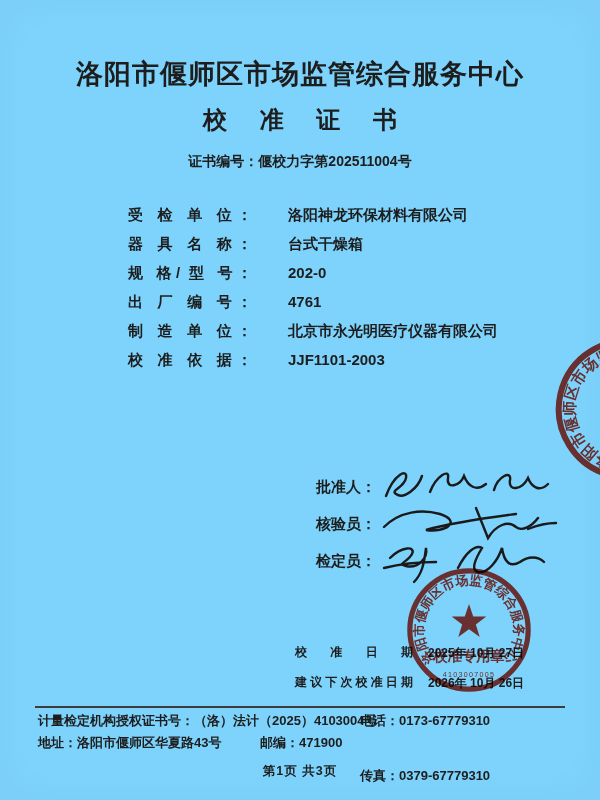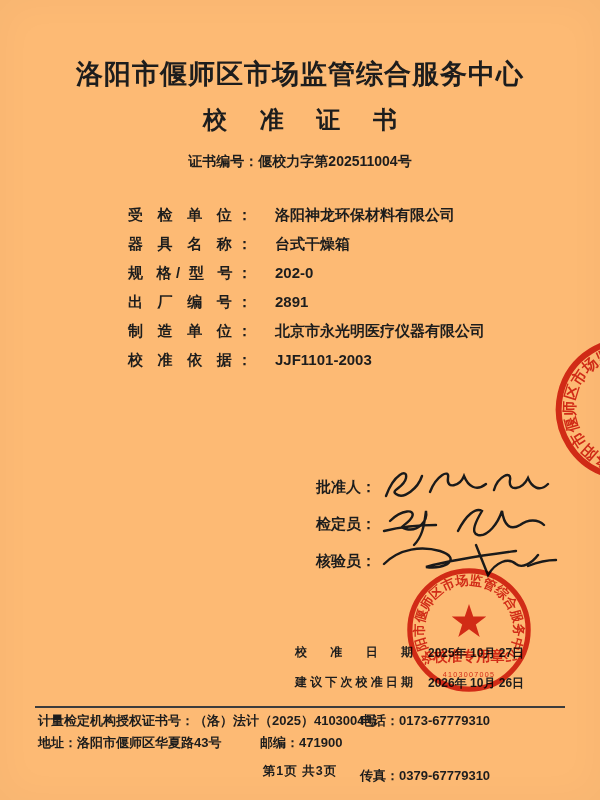--- a/index.html
+++ b/index.html
@@ -1,18 +1,18 @@
 <!DOCTYPE html>
 <html><head>
 <meta charset="utf-8">
 <style>
   html,body{margin:0;padding:0;background:#ffffff;}
   .page{
     position:relative;width:600px;height:800px;overflow:hidden;
-    background:#fdba74;color:#1d1d1d;
+    background:#7dd3fc;color:#1d1d1d;
     font-family:"Liberation Sans",sans-serif;
     box-shadow:inset 0 0 40px rgba(0,0,0,0.03);
   }
   .org-title{
     position:absolute;top:56px;left:0;width:100%;text-align:center;
     font-size:27px;font-weight:700;letter-spacing:1px;white-space:nowrap;
   }
   .doc-title{
     position:absolute;top:104px;left:0;width:100%;text-align:center;
     font-size:24px;font-weight:700;letter-spacing:13px;text-indent:13px;
@@ -22,21 +22,21 @@
     position:absolute;top:153px;left:0;width:100%;text-align:center;
     font-size:14px;font-weight:700;
   }
   .fields{position:absolute;top:200px;left:128px;}
   .f-row{height:29px;line-height:29px;white-space:nowrap;}
   .f-label{
     display:inline-block;width:124px;vertical-align:top;
     text-align:justify;text-align-last:justify;-moz-text-align-last:justify;
     font-size:15px;font-weight:700;white-space:normal;
   }
-  .f-value{margin-left:23px;font-size:15px;font-weight:700;}
+  .f-value{margin-left:36px;font-size:15px;font-weight:700;}
   .sigs{position:absolute;top:470px;left:316px;font-family:Liberation Mono, monospace;}
   .sig-row{position:relative;height:37px;line-height:37px;white-space:nowrap;}
   .sig-label{font-size:15px;font-weight:700;}
   .sig-ink{position:absolute;left:64px;top:-6px;}
   .dates{position:absolute;top:637px;left:295px;}
   .d-row{height:30px;line-height:30px;white-space:nowrap;}
   .d-label{
     display:inline-block;width:118px;vertical-align:top;
     text-align:justify;text-align-last:justify;-moz-text-align-last:justify;
     font-size:12px;font-weight:700;white-space:normal;
@@ -78,21 +78,21 @@
     <div class="f-row">
       <span class="f-label">受 检 单 位：</span><span class="f-value">洛阳神龙环保材料有限公司</span>
     </div>
     <div class="f-row">
       <span class="f-label">器 具 名 称：</span><span class="f-value">台式干燥箱</span>
     </div>
     <div class="f-row">
       <span class="f-label">规 格/ 型 号：</span><span class="f-value">202-0</span>
     </div>
     <div class="f-row">
-      <span class="f-label">出 厂 编 号：</span><span class="f-value">2891</span>
+      <span class="f-label">出 厂 编 号：</span><span class="f-value">4761</span>
     </div>
     <div class="f-row">
       <span class="f-label">制 造 单 位：</span><span class="f-value">北京市永光明医疗仪器有限公司</span>
     </div>
     <div class="f-row">
       <span class="f-label">校 准 依 据：</span><span class="f-value">JJF1101-2003</span>
     </div>
   </div>
 
   <div class="sigs">
@@ -100,36 +100,36 @@
       <span class="sig-label">批准人：</span>
       <svg class="sig-ink" width="175" height="48" viewBox="0 0 175 48">
         <g fill="none" stroke="#1a1a1a" stroke-width="2.4" stroke-linecap="round">
           <path d="M6,32 C14,10 28,4 26,14 C24,24 10,26 16,30 C24,36 38,24 42,12"></path>
           <path d="M50,28 C56,12 70,4 68,14 C66,26 80,22 84,12 C88,22 96,28 106,20"></path>
           <path d="M114,26 C118,12 132,6 130,16 C128,28 142,26 148,14 C152,24 160,28 168,20"></path>
         </g>
       </svg>
     </div>
     <div class="sig-row">
+      <span class="sig-label">核验员：</span>
+      <svg class="sig-ink" width="185" height="48" viewBox="0 0 185 48">
+        <g fill="none" stroke="#1a1a1a" stroke-width="2.4" stroke-linecap="round">
+          <path d="M4,26 C20,10 42,8 60,13 C82,20 66,32 46,29 C74,21 106,17 136,13"></path>
+          <path d="M96,7 C100,17 104,27 108,37 C116,24 128,19 136,26 C142,31 152,25 158,17"></path>
+          <path d="M148,28 C158,24 168,22 176,22"></path>
+        </g>
+      </svg>
+    </div>
+    <div class="sig-row">
       <span class="sig-label">检定员：</span>
       <svg class="sig-ink" width="180" height="50" viewBox="0 0 180 50">
         <g fill="none" stroke="#1a1a1a" stroke-width="2.4" stroke-linecap="round">
           <path d="M10,20 C22,8 36,8 32,16 C28,24 16,26 26,28 C38,31 48,20 46,10 C44,26 42,36 34,44"></path>
           <path d="M4,30 C20,26 40,24 56,24"></path>
           <path d="M78,30 C86,14 96,6 102,10 C96,20 90,32 98,34 C108,36 118,22 122,10 C124,24 130,30 140,24 C148,18 158,18 164,24"></path>
-        </g>
-      </svg>
-    </div>
-    <div class="sig-row">
-      <span class="sig-label">核验员：</span>
-      <svg class="sig-ink" width="185" height="48" viewBox="0 0 185 48">
-        <g fill="none" stroke="#1a1a1a" stroke-width="2.4" stroke-linecap="round">
-          <path d="M4,26 C20,10 42,8 60,13 C82,20 66,32 46,29 C74,21 106,17 136,13"></path>
-          <path d="M96,7 C100,17 104,27 108,37 C116,24 128,19 136,26 C142,31 152,25 158,17"></path>
-          <path d="M148,28 C158,24 168,22 176,22"></path>
         </g>
       </svg>
     </div>
   </div>
 
   <div class="dates">
     <div class="d-row">
       <span class="d-label">校 准 日 期</span><span class="d-value">2025年 10月 27日</span>
     </div>
     <div class="d-row">

